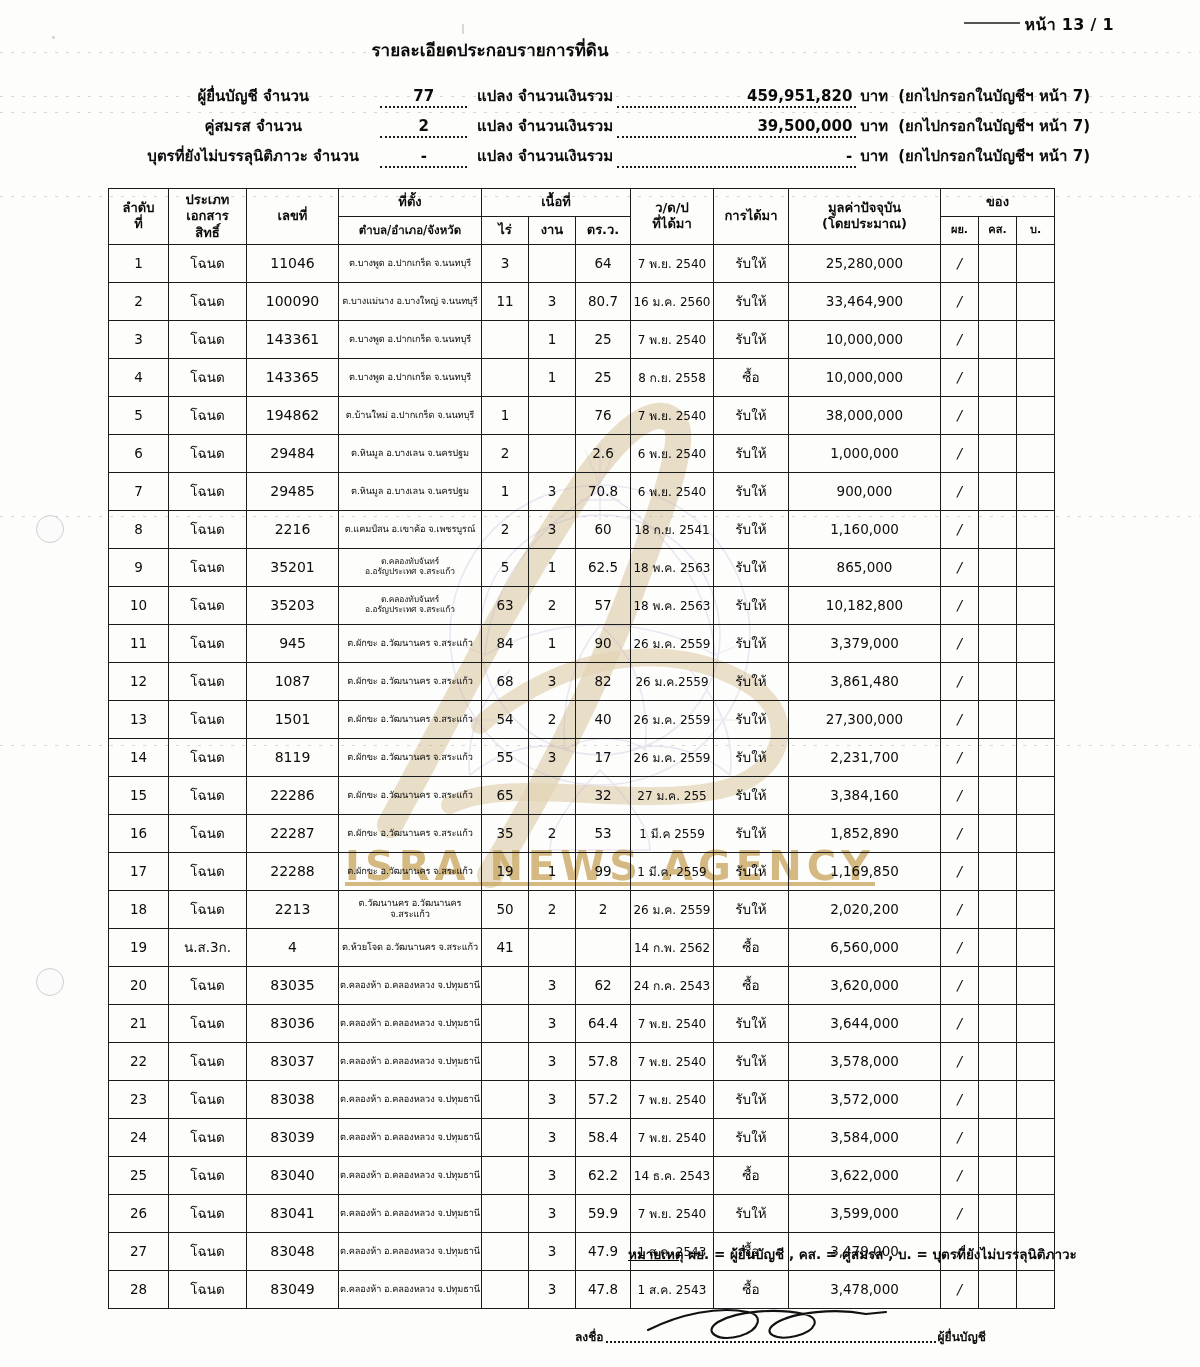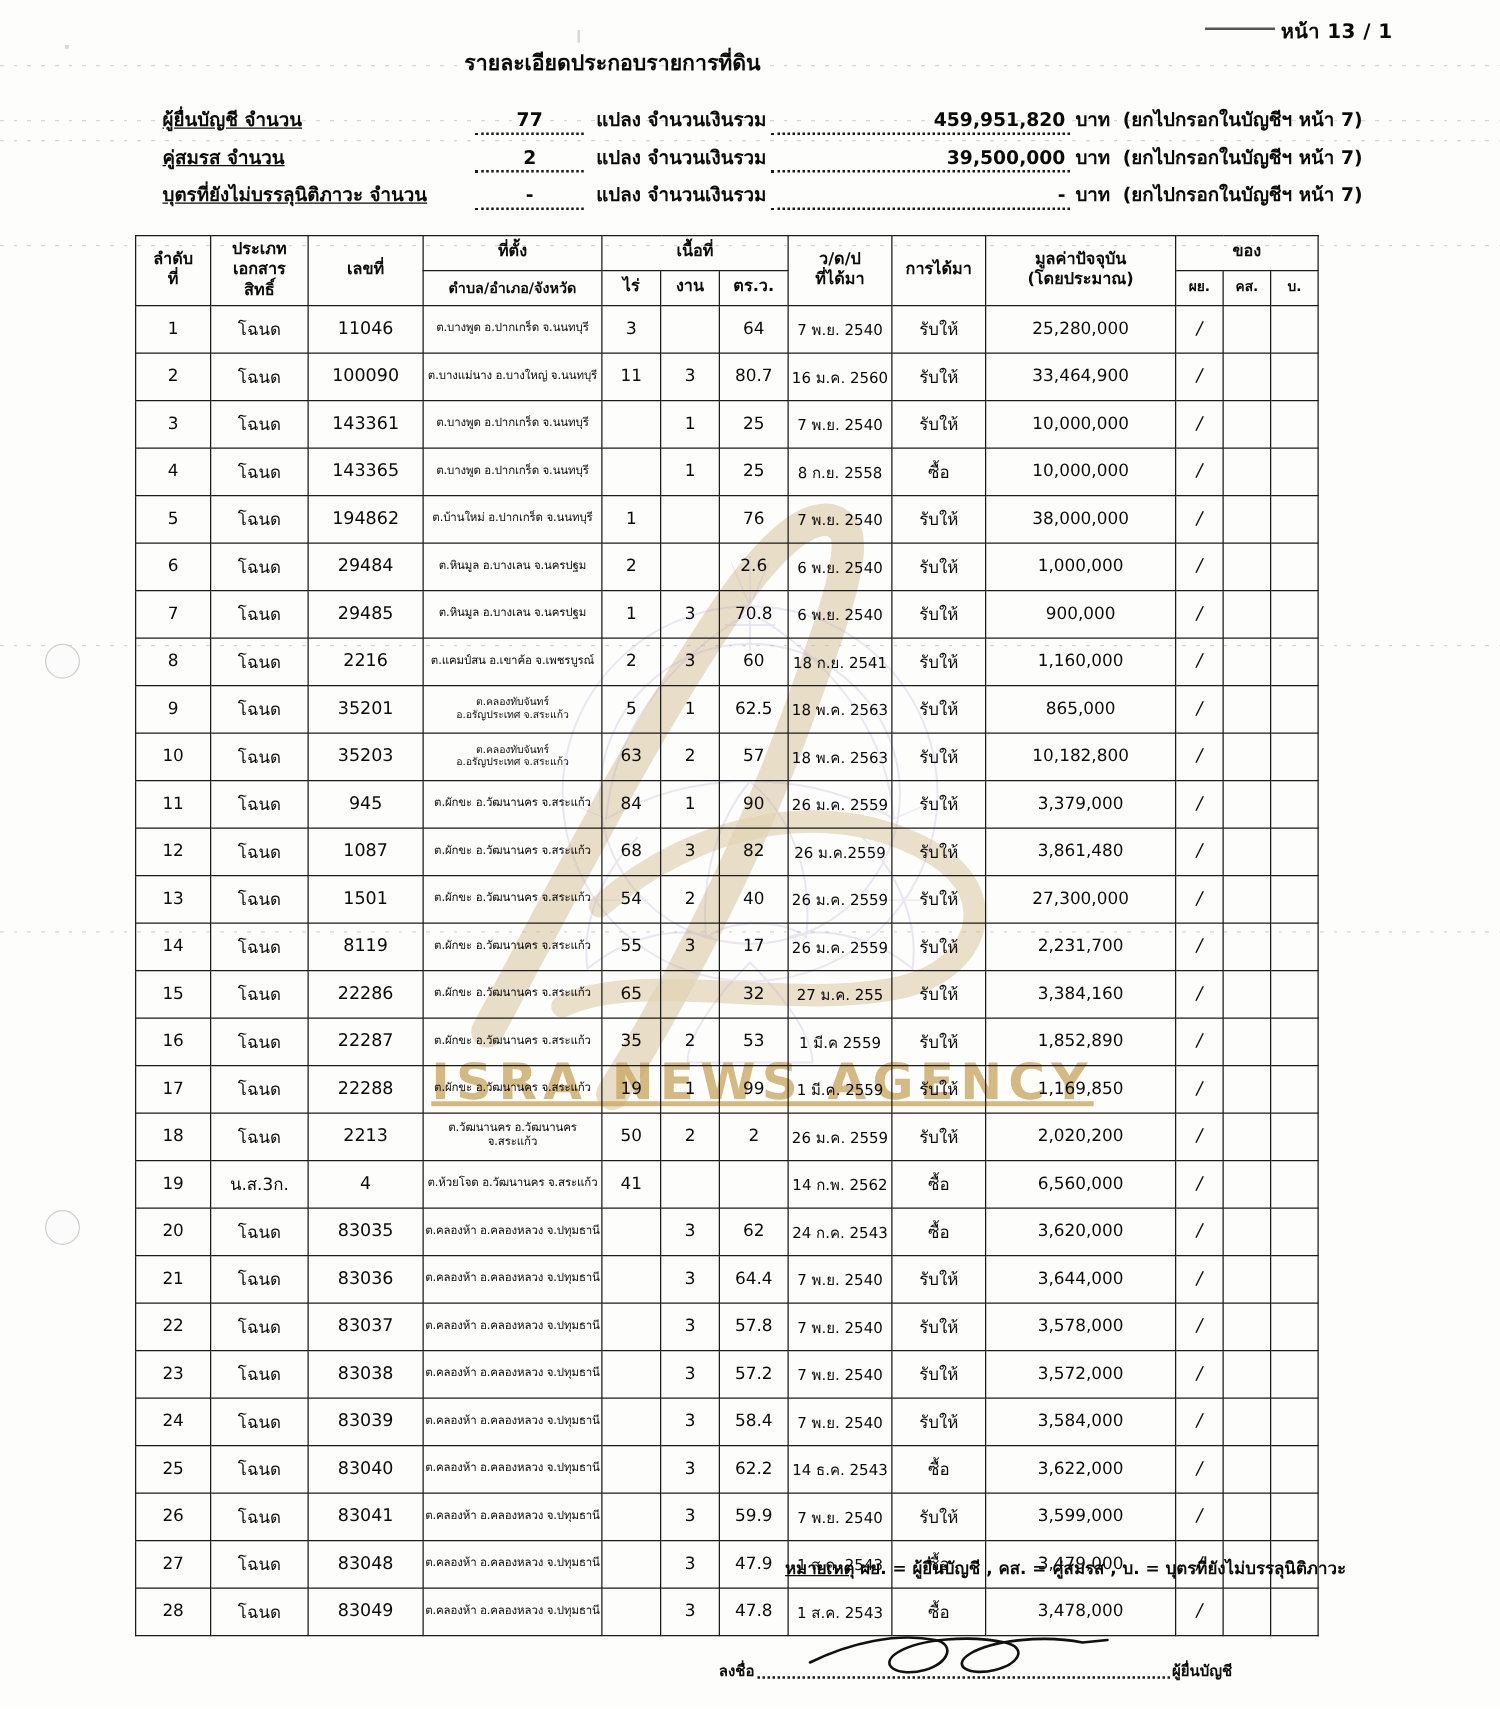--- a/index.html
+++ b/index.html
@@ -74,21 +74,21 @@
     top: 78px; left: 130px; right: 110px;
     font-size: 15px;
     font-weight: bold;
   }
   .sum-row {
     display: flex;
     align-items: flex-end;
     height: 30px;
     white-space: nowrap;
   }
-  .sum-label { text-align: left; text-decoration: underline; }
+  .sum-label { text-align: center; }
   .sum-row.r1 .sum-label { width: 262px; }
   .sum-row.r2 .sum-label { width: 262px; }
   .sum-row.r3 .sum-label { width: 262px; }
   .dotfill {
     border-bottom: 2px dotted #1a1a1a;
     text-align: center;
     margin: 0 4px;
     padding-bottom: 1px;
   }
   .dotfill.w-count { width: 92px; }

